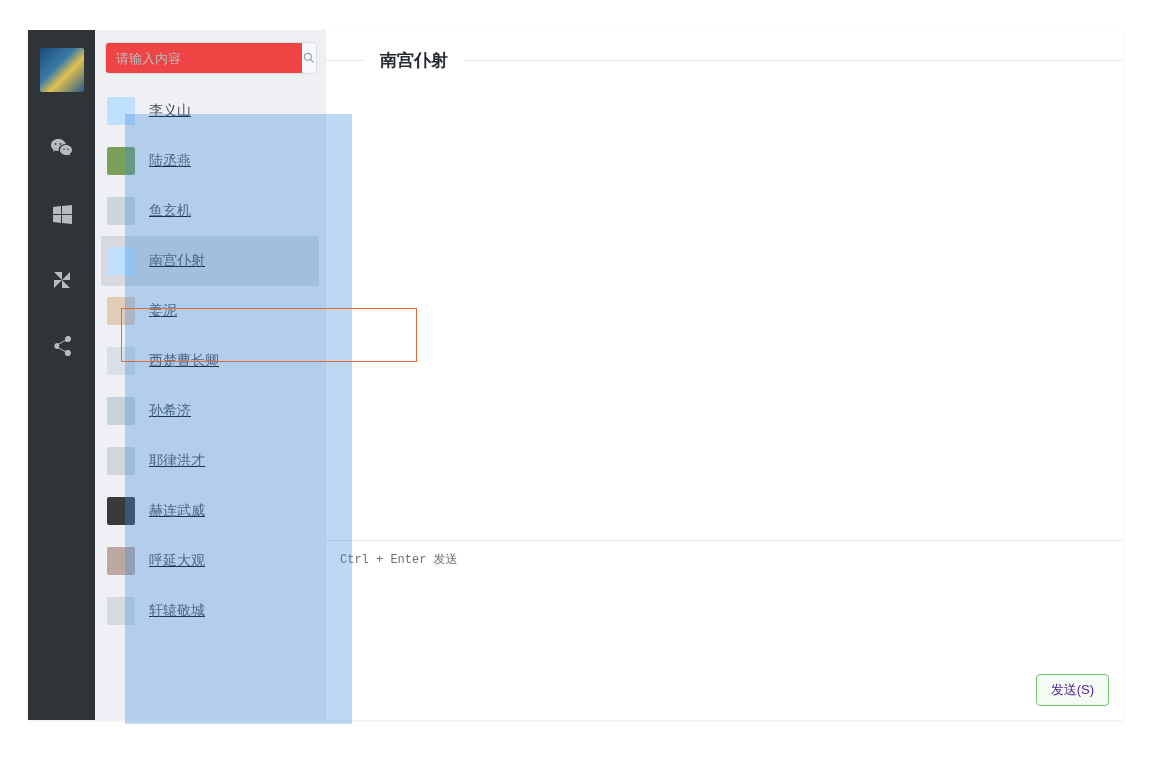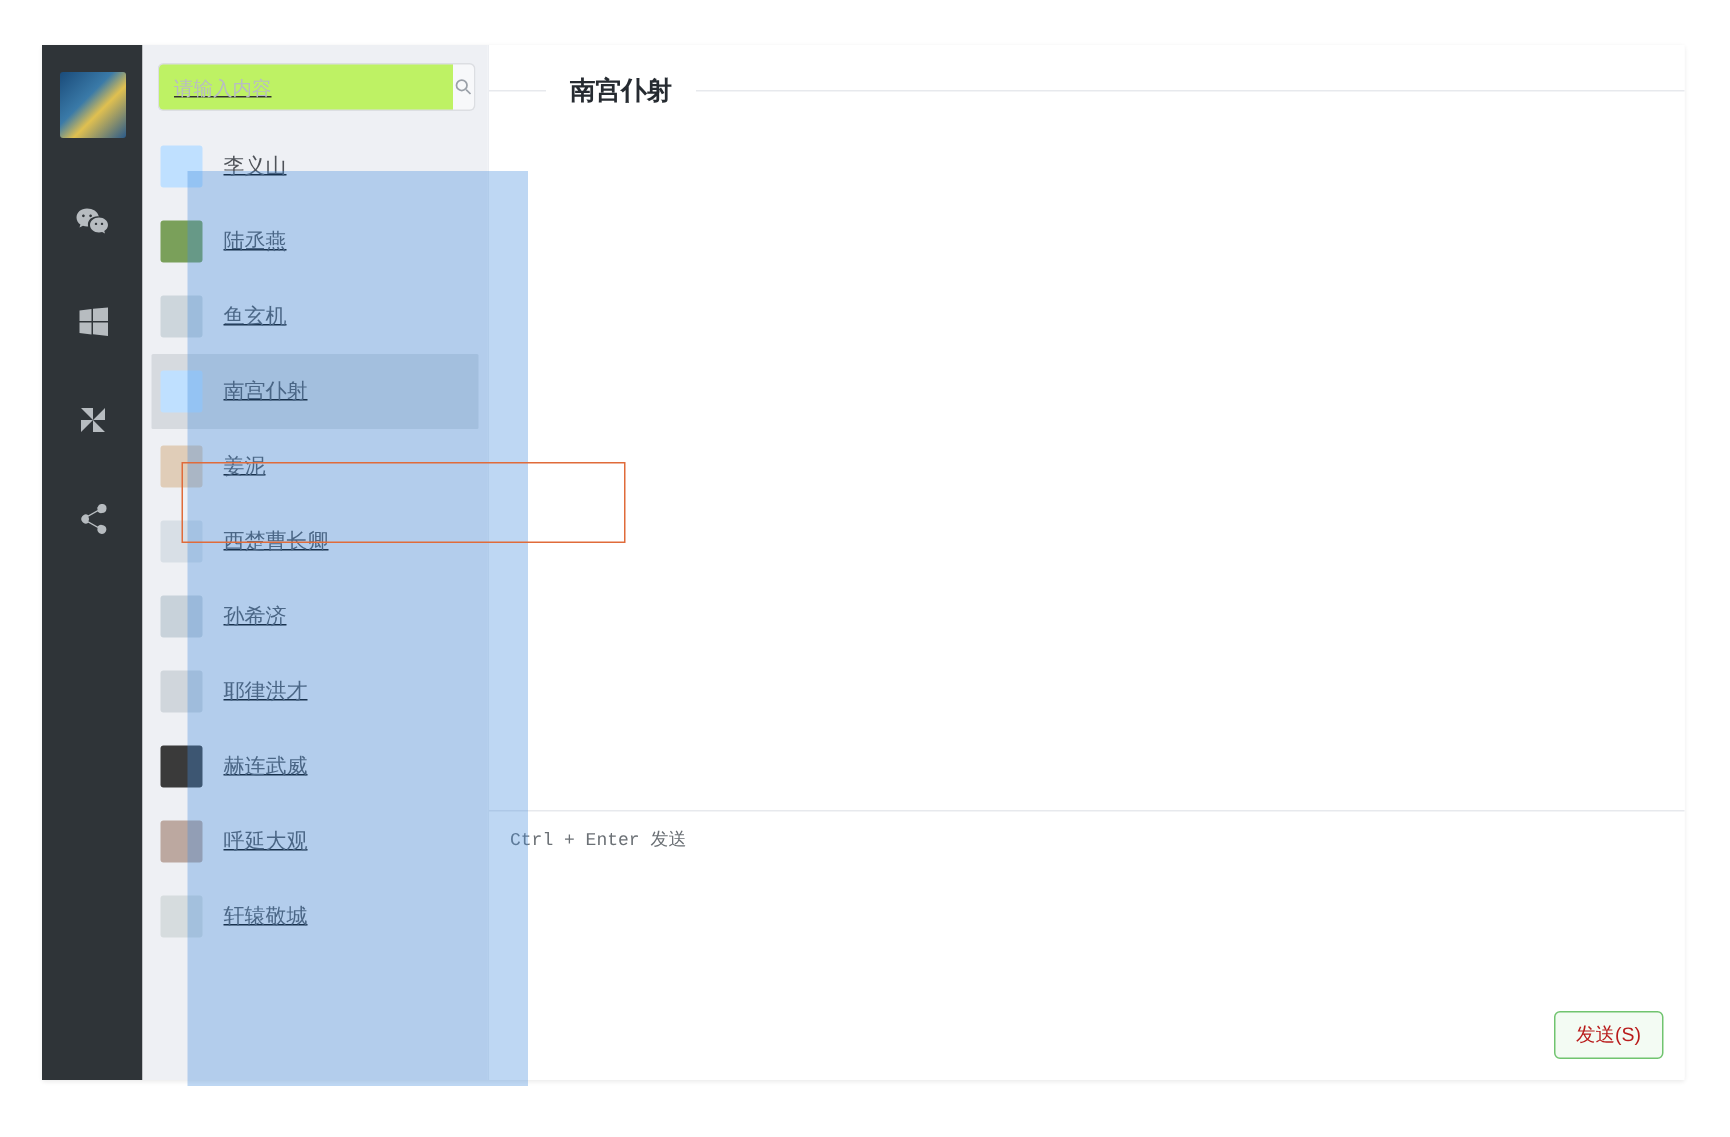--- a/index.html
+++ b/index.html
@@ -60,23 +60,22 @@
     }
     .search-input {
       flex: 1;
       height: 32px;
       border: 1px solid #dcdee2;
       border-right: none;
       border-radius: 4px 0 0 4px;
       padding: 0 10px;
       font-size: 13px;
       color: #333;
-      background: #bef264;
+      background: #ef4444;
       outline: none;
-      text-decoration: underline;
     }
     .search-input::placeholder { color: #b8bcc2; }
     .search-btn {
       width: 44px; height: 32px;
       border: 1px solid #dcdee2;
       border-left: none;
       border-radius: 0 4px 4px 0;
       background: #f7f8fa;
       display: flex; align-items: center; justify-content: center;
       cursor: pointer;
@@ -188,21 +187,21 @@
       flex: 1;
     }
     .editor-actions {
       display: flex;
       justify-content: flex-end;
       padding: 10px 14px 14px 0;
     }
     .send-btn {
       border: 1px solid #70c46f;
       background: #f3fbf3;
-      color: #b91c1c;
+      color: #4c1d95;
       font-size: 13px;
       padding: 6px 14px;
       border-radius: 4px;
       cursor: pointer;
     }
 
     
     .av-0{background:#bfe0ff;} .av-1{background:#e8e2d2;} .av-2{background:#7aa05a;}
     .av-3{background:#cdd6dc;} .av-4{background:#bfe0ff;} .av-5{background:#e0cdb8;}
     .av-6{background:#d8dfe6;} .av-7{background:#c8d2da;} .av-8{background:#d0d6dc;}

